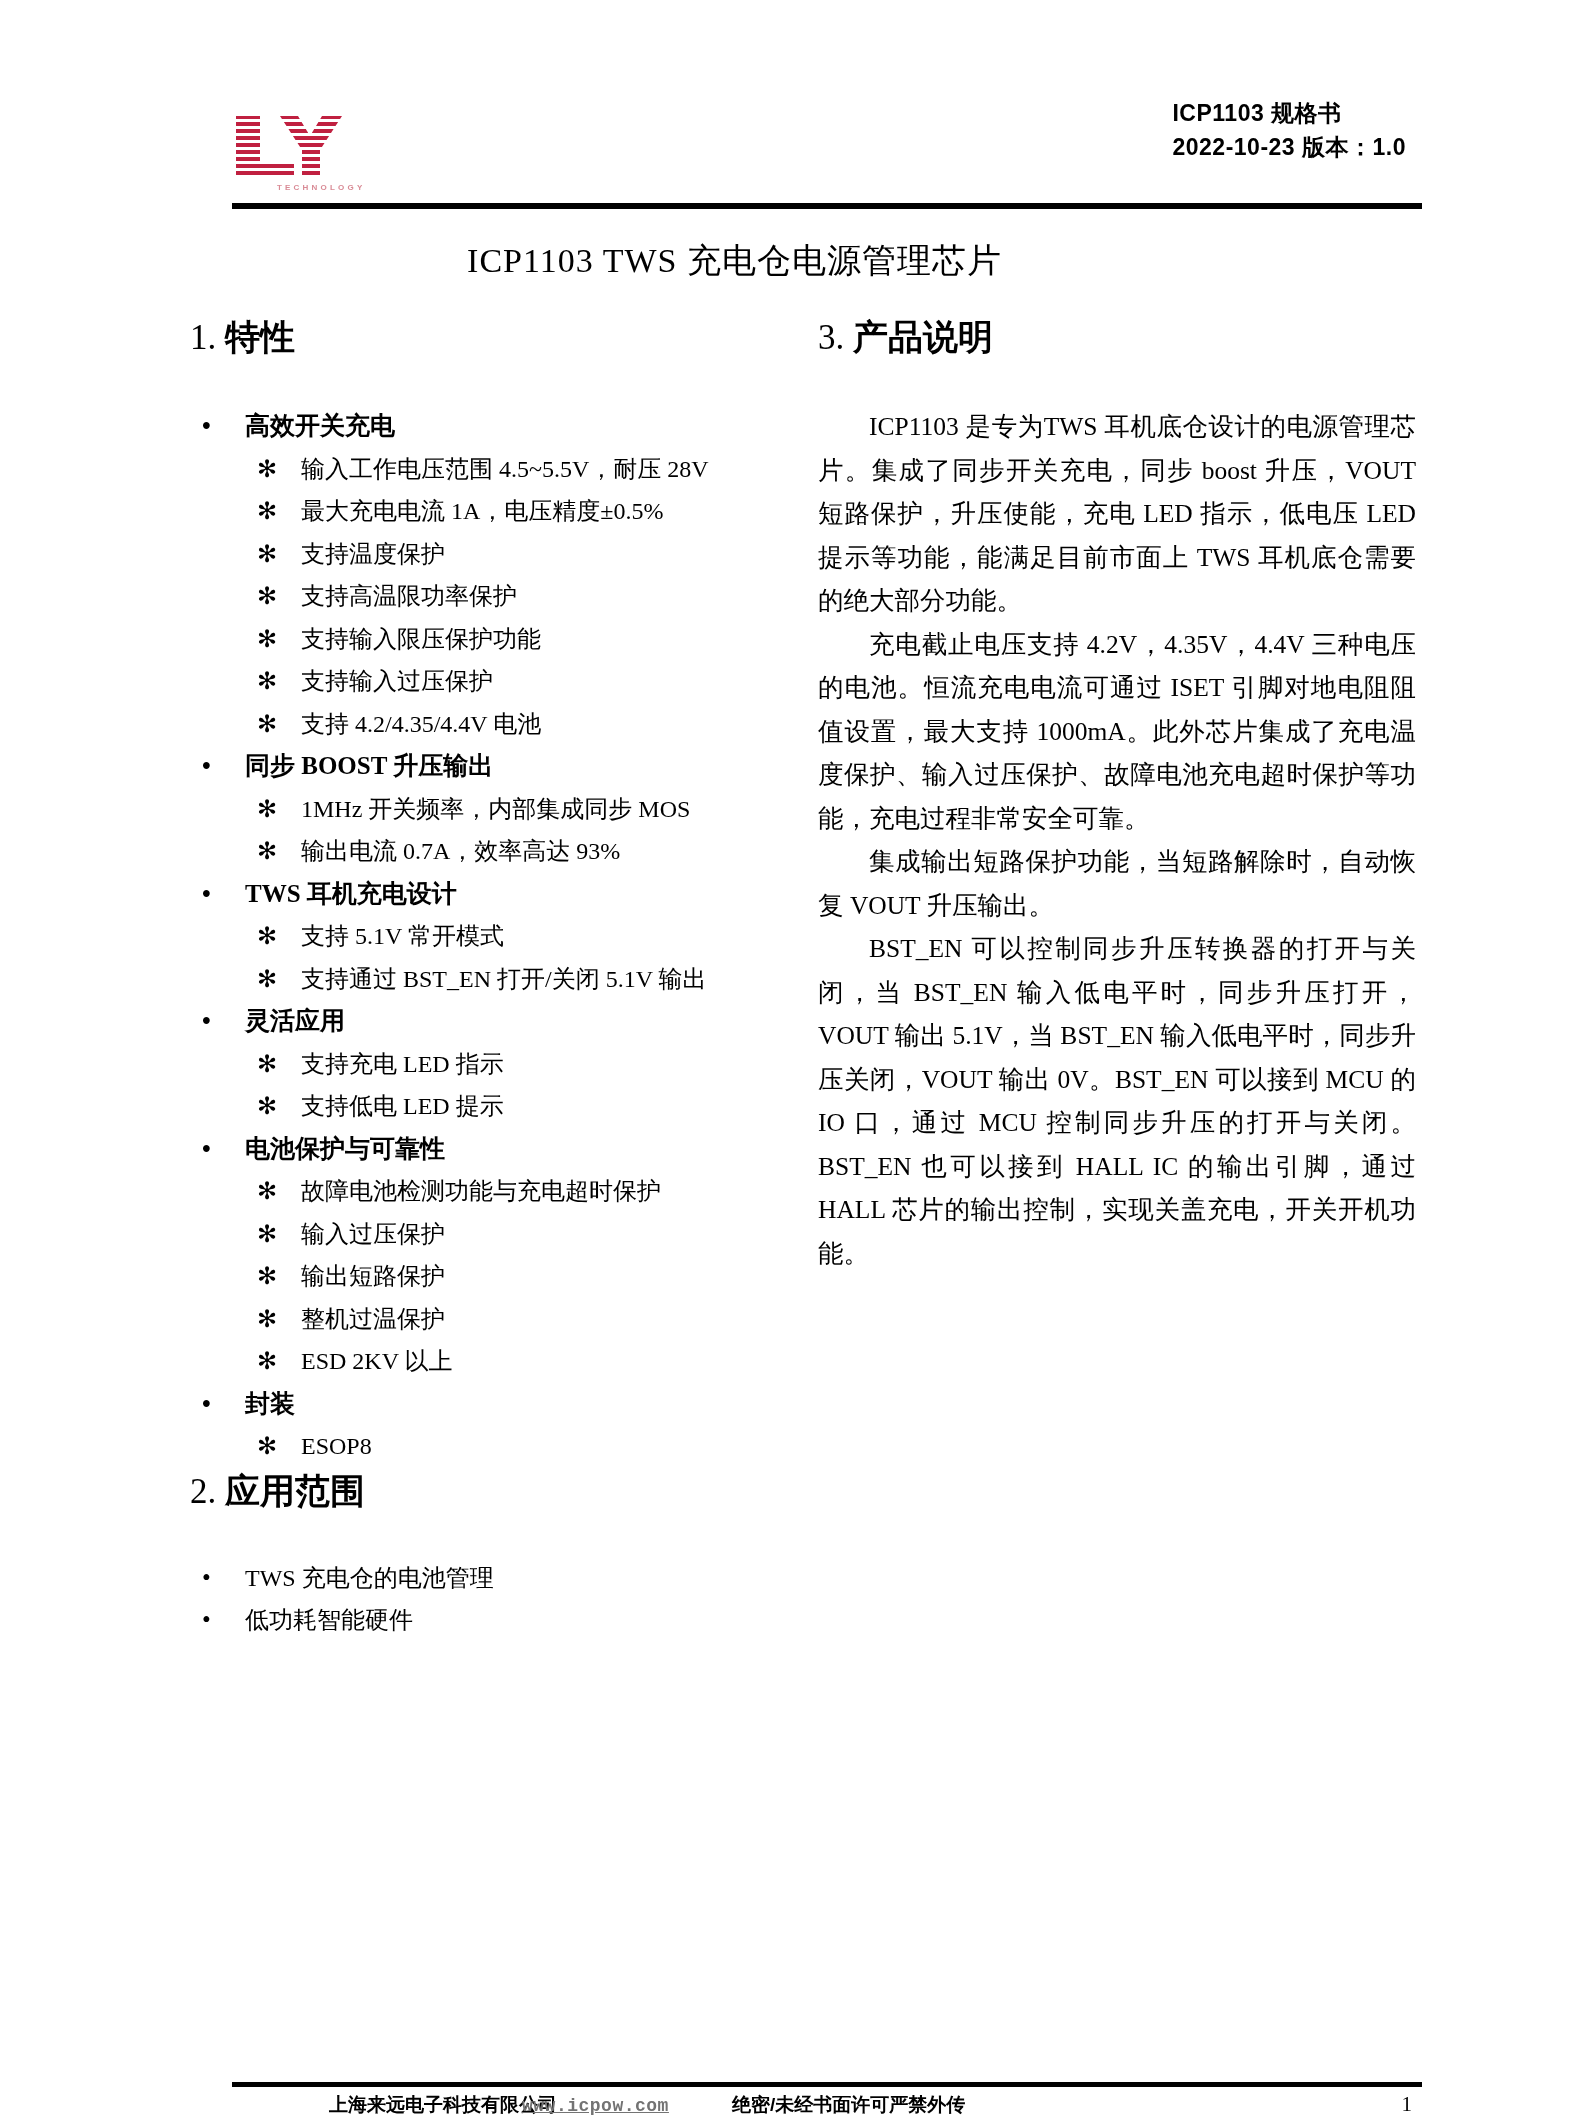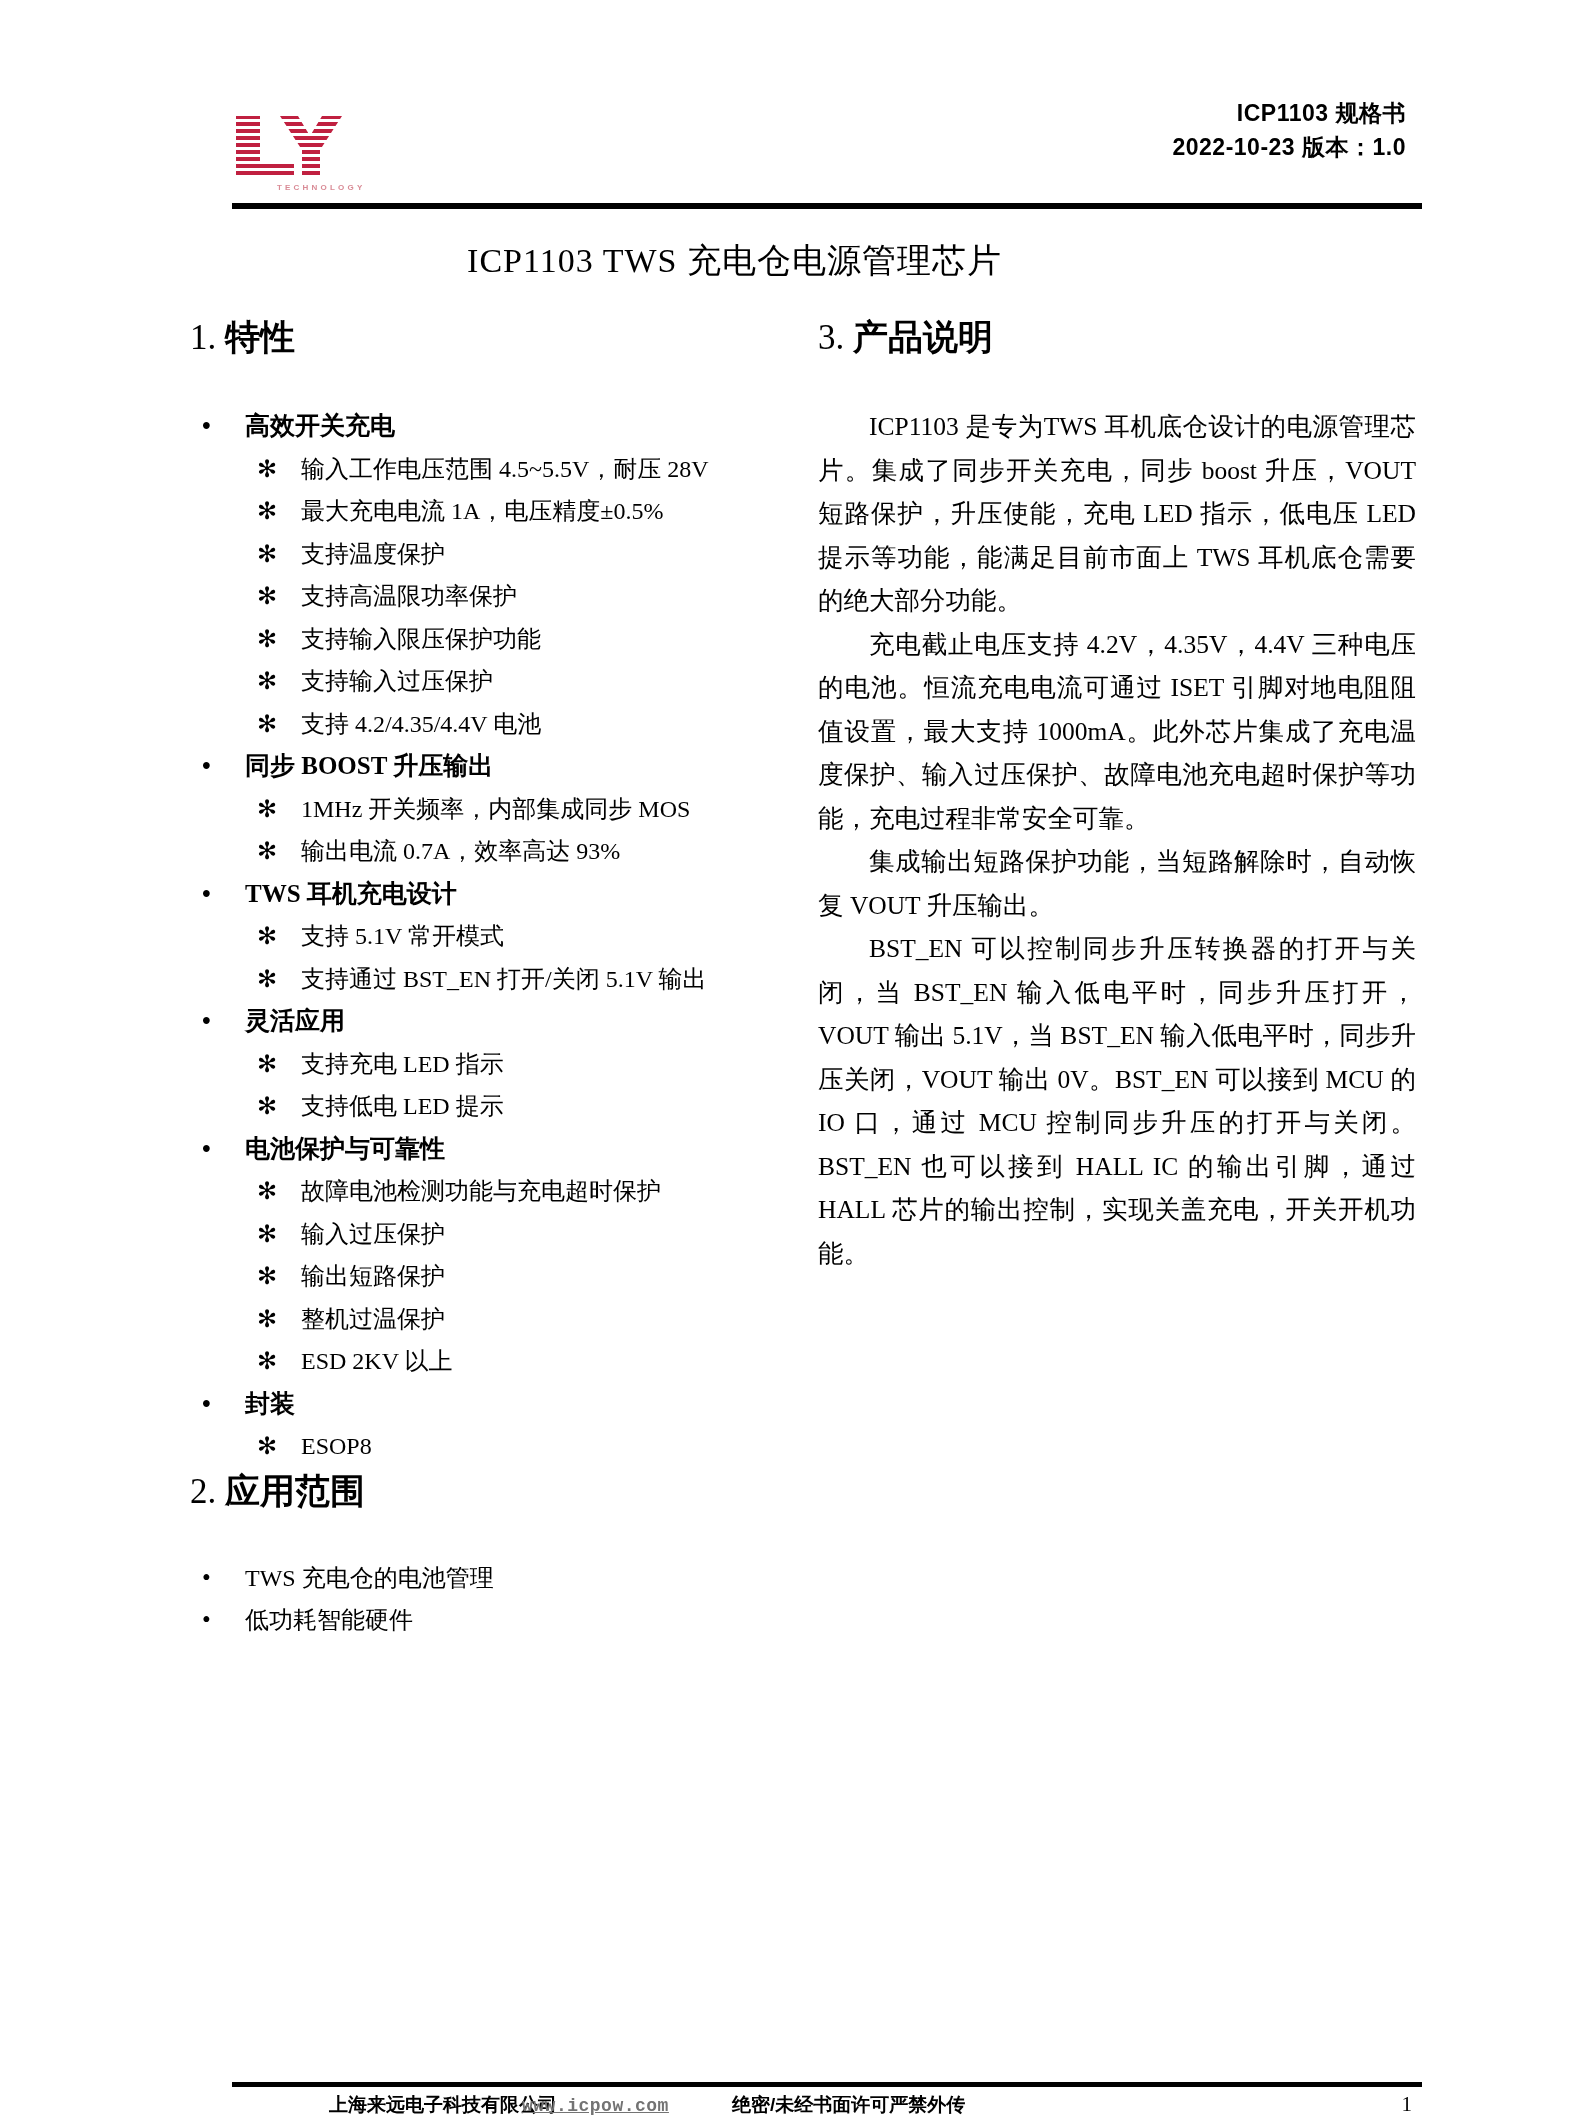--- a/index.html
+++ b/index.html
@@ -50,21 +50,20 @@
     letter-spacing: 3.2px;
     color: #d98b96;
     margin-top: 3px;
     margin-left: 45px;
     font-weight: bold;
   }
   .header-meta {
     position: absolute;
     right: 16px;
     top: 0;
-    text-align: right;
     font-family: "Liberation Sans", "DejaVu Sans", sans-serif;
     font-weight: bold;
     font-size: 23px;
     line-height: 34px;
     letter-spacing: 0.5px;
   }
   .header-rule {
     position: absolute;
     left: 232px;
     top: 203px;

